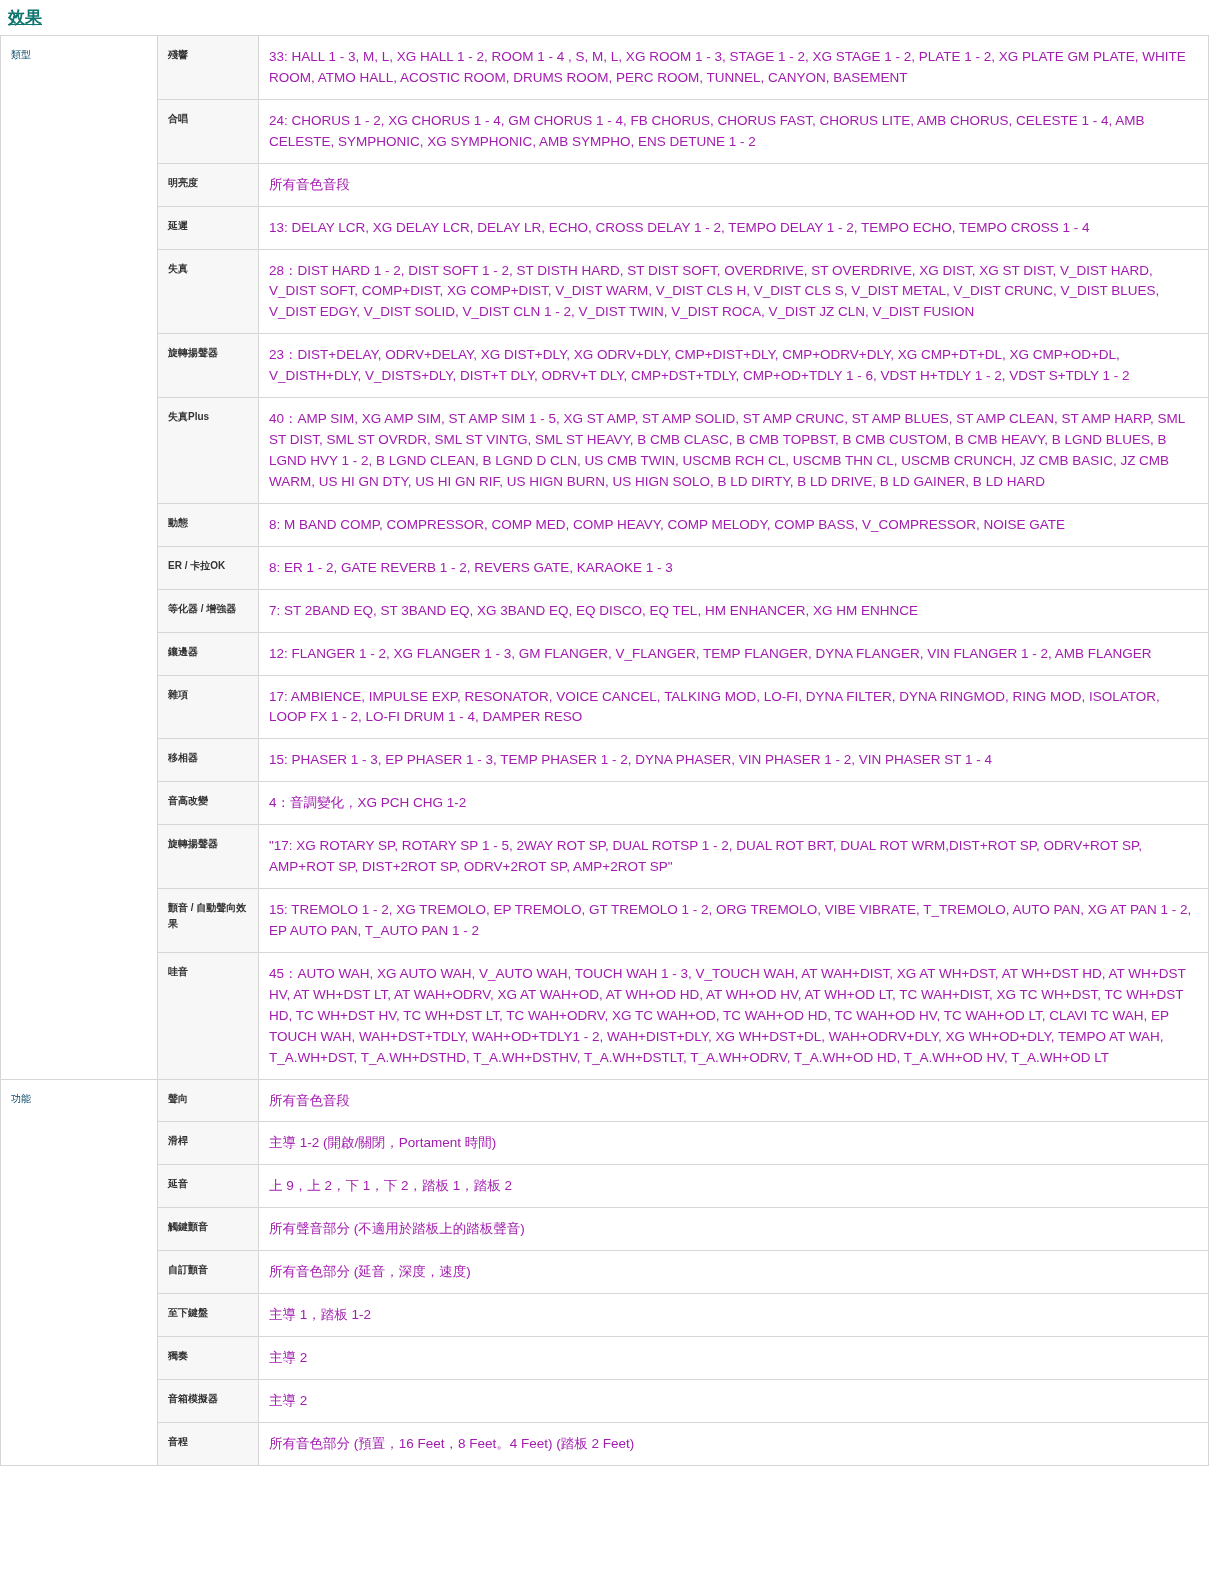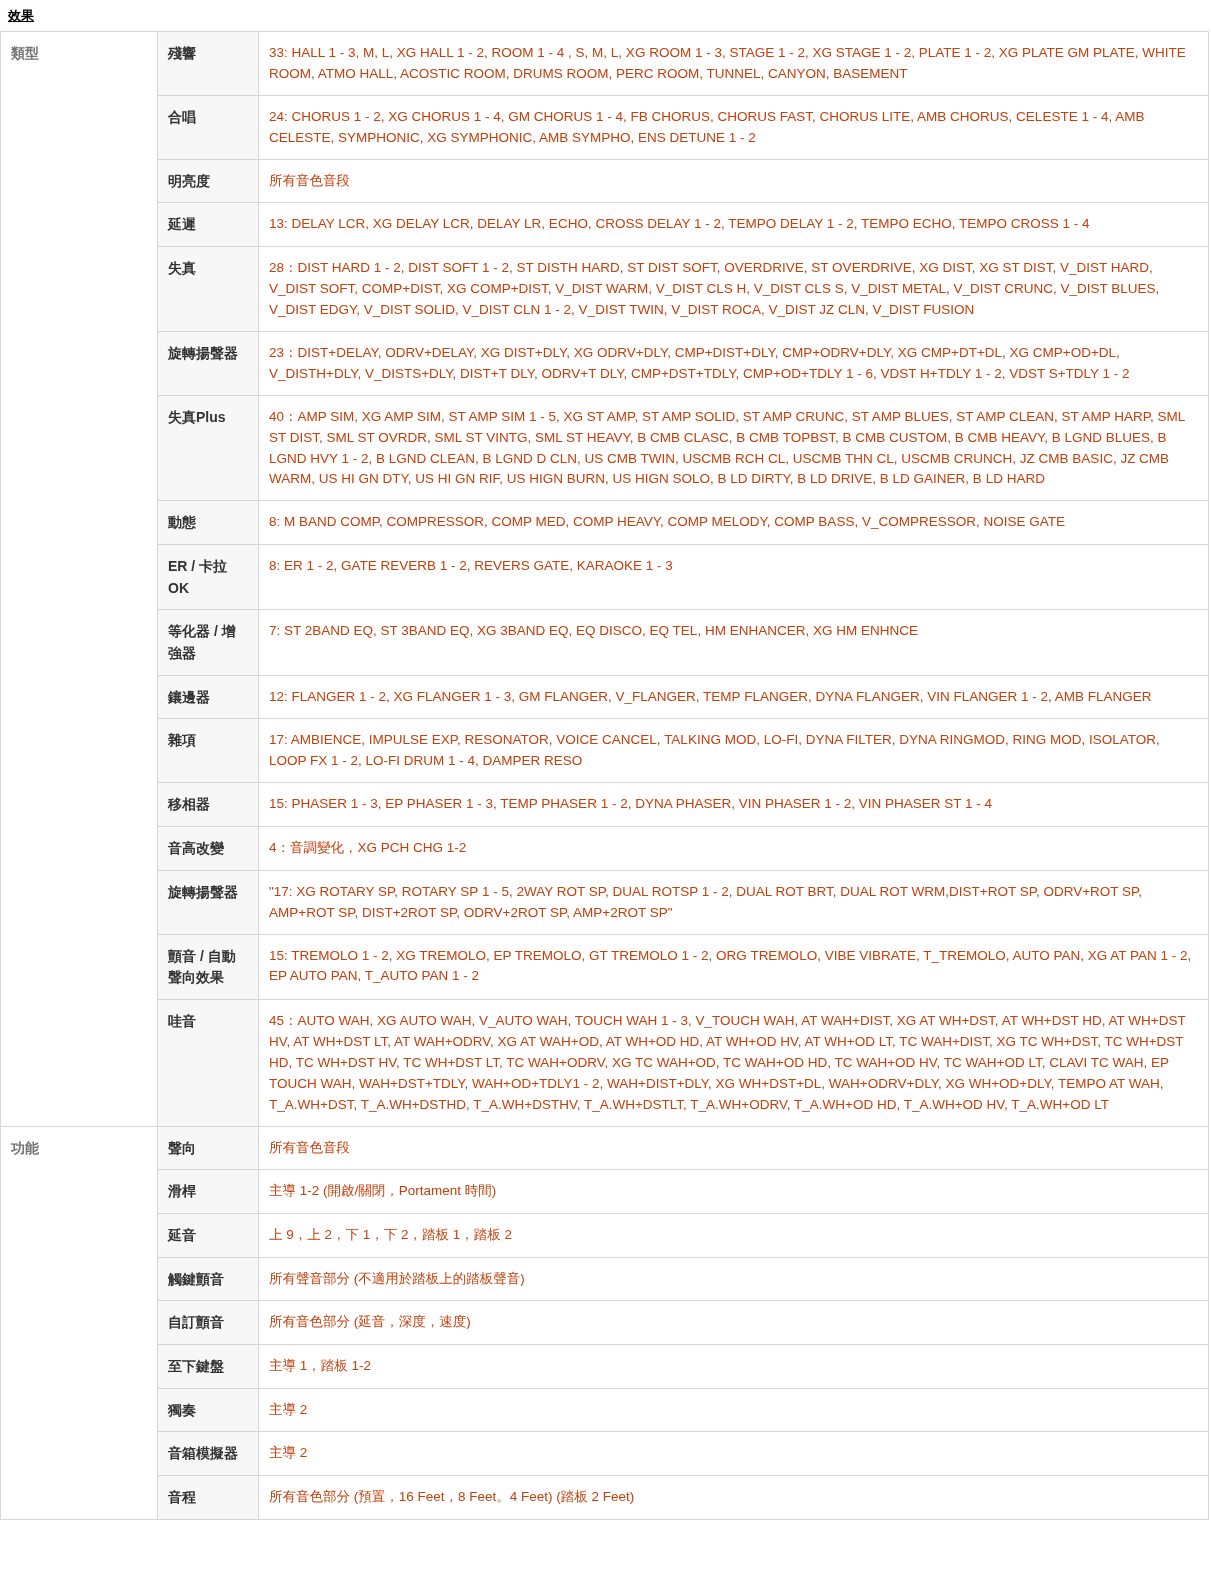--- a/index.html
+++ b/index.html
@@ -7,58 +7,58 @@
     margin: 0;
     padding: 0;
     background: #ffffff;
     font-family: "Liberation Sans", "DejaVu Sans", sans-serif;
     color: #3d3d3d;
   }
   .page {
     width: 1211px;
   }
   .section-title {
-    font-size: 13px;
+    font-size: 17px;
     font-weight: bold;
-    color: #000000;
+    color: #0f766e;
     padding: 9px 0 9px 8px;
     line-height: 1;
     text-decoration: underline;
   }
   table.spec-table {
     border-collapse: collapse;
     table-layout: fixed;
     width: 1209px;
     font-size: 13.5px;
   }
   table.spec-table td {
     border: 1px solid #d6d6d6;
     vertical-align: top;
     padding: 11px 10px 10px 10px;
     line-height: 1.55;
   }
   td.group-cell {
     width: 157px;
     border-left: none;
-    font-weight: bold;
-    font-size: 14px;
-    color: #737373;
+    font-weight: normal;
+    font-size: 10px;
+    color: #0c4a6e;
     background: #ffffff;
     padding-left: 8px;
   }
   td.label-cell {
     width: 101px;
     background: #f7f7f7;
     font-weight: bold;
-    font-size: 14px;
+    font-size: 10px;
     color: #333333;
   }
   td.value-cell {
     background: #ffffff;
-    color: #c2410c;
+    color: #a21caf;
     word-wrap: break-word;
   }
 </style>
 </head>
 <body>
 
 <div class="page">
   <div class="section-title">效果</div>
 
   <table class="spec-table">

